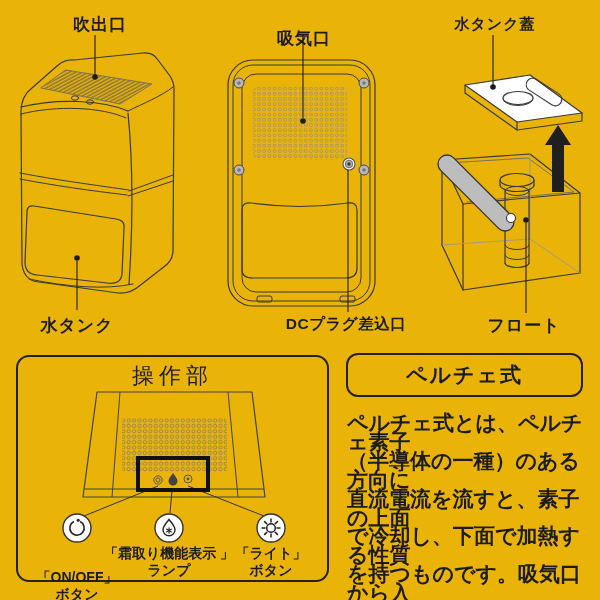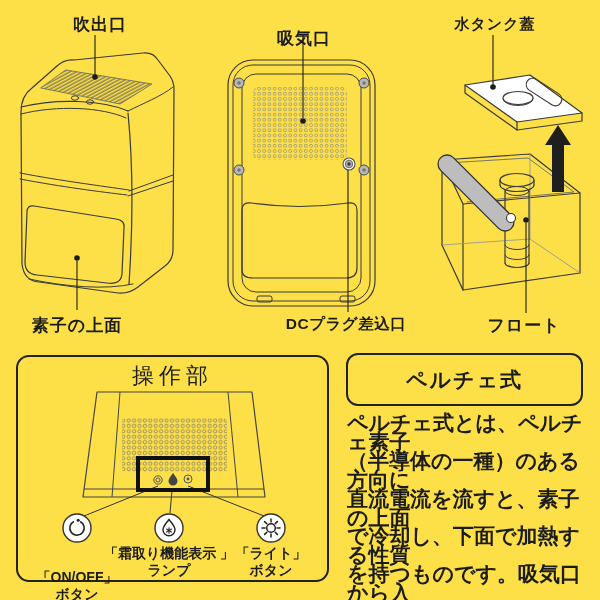--- a/index.html
+++ b/index.html
@@ -1,44 +1,44 @@
 <!DOCTYPE html>
 <html><head>
 <meta charset="utf-8">
 <style>
   html,body{margin:0;padding:0;background:#fff;}
-  .page{position:relative;width:600px;height:600px;background:#fde047;overflow:hidden;
+  .page{position:relative;width:600px;height:600px;background:#eab308;overflow:hidden;
         font-family:"Liberation Sans",sans-serif;color:#1c1c1c;}
   .page svg{position:absolute;display:block;}
   .lbl{position:absolute;transform:translateX(-50%);font-weight:700;font-size:17px;
        white-space:nowrap;letter-spacing:1px;color:#1c1c1c;}
   .lbl.small{font-size:15.5px;letter-spacing:0.5px;}
   .lbl.mid{font-size:15px;}
   .callout-box{position:absolute;left:16px;top:355px;width:313px;height:227px;
        border:2px solid #222;border-radius:13px;box-sizing:border-box;}
   .callout-title{margin-top:4px;text-align:center;font-size:22px;font-weight:400;
        letter-spacing:5px;}
   .btn-label{position:absolute;transform:translateX(-50%);text-align:center;
        font-size:14px;line-height:17px;font-weight:700;white-space:pre-line;}
-  .peltier-title-box{position:absolute;left:346px;top:353px;width:237px;height:53px;
+  .peltier-title-box{position:absolute;left:346px;top:353px;width:237px;height:44px;
        border:2px solid #222;border-radius:12px;box-sizing:border-box;
        display:flex;align-items:center;justify-content:center;
        font-size:21px;font-weight:600;letter-spacing:2px;}
   .peltier-body{position:absolute;left:347px;top:414px;width:246px;
        font-size:21px;line-height:18.9px;font-weight:700;white-space:pre-line;}
 </style>
 </head>
 <body>
 
 <div class="page">
 
   <div class="lbl" style="left:100px;top:13px">吹出口</div>
   <div class="lbl" style="left:304px;top:27px">吸気口</div>
   <div class="lbl mid" style="left:495px;top:15px">水タンク蓋</div>
-  <div class="lbl" style="left:77px;top:314px">素子の上面</div>
+  <div class="lbl" style="left:77px;top:314px">水タンク</div>
   <div class="lbl" style="left:524px;top:314px">フロート</div>
   <div class="lbl small" style="left:346px;top:314px">DCプラグ差込口</div>
 
   <svg style="left:17px;top:34px" width="165" height="280" viewBox="0 0 165 280">
     <defs>
       <pattern id="hatch1" width="3" height="6" patternUnits="userSpaceOnUse" patternTransform="rotate(62)">
         <line x1="1.2" y1="0" x2="1.2" y2="6" stroke="#555" stroke-width="1"></line>
       </pattern>
     </defs>
     <g fill="none" stroke="#3a3a3a" stroke-width="1.2" stroke-linejoin="round" stroke-linecap="round">

